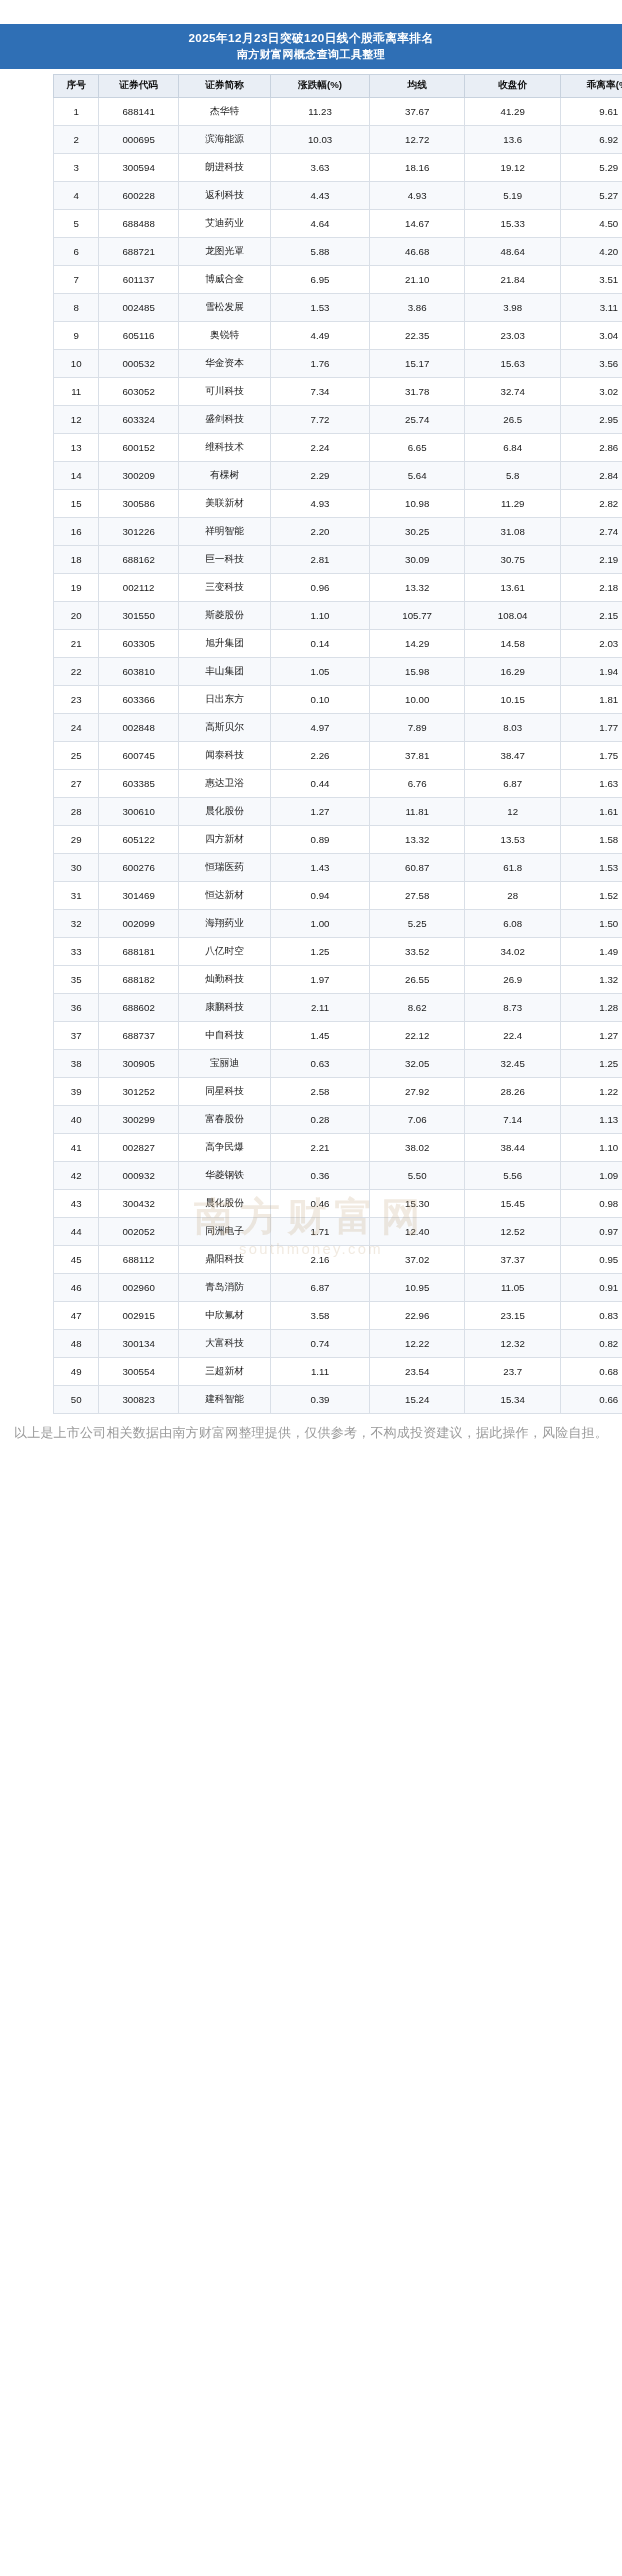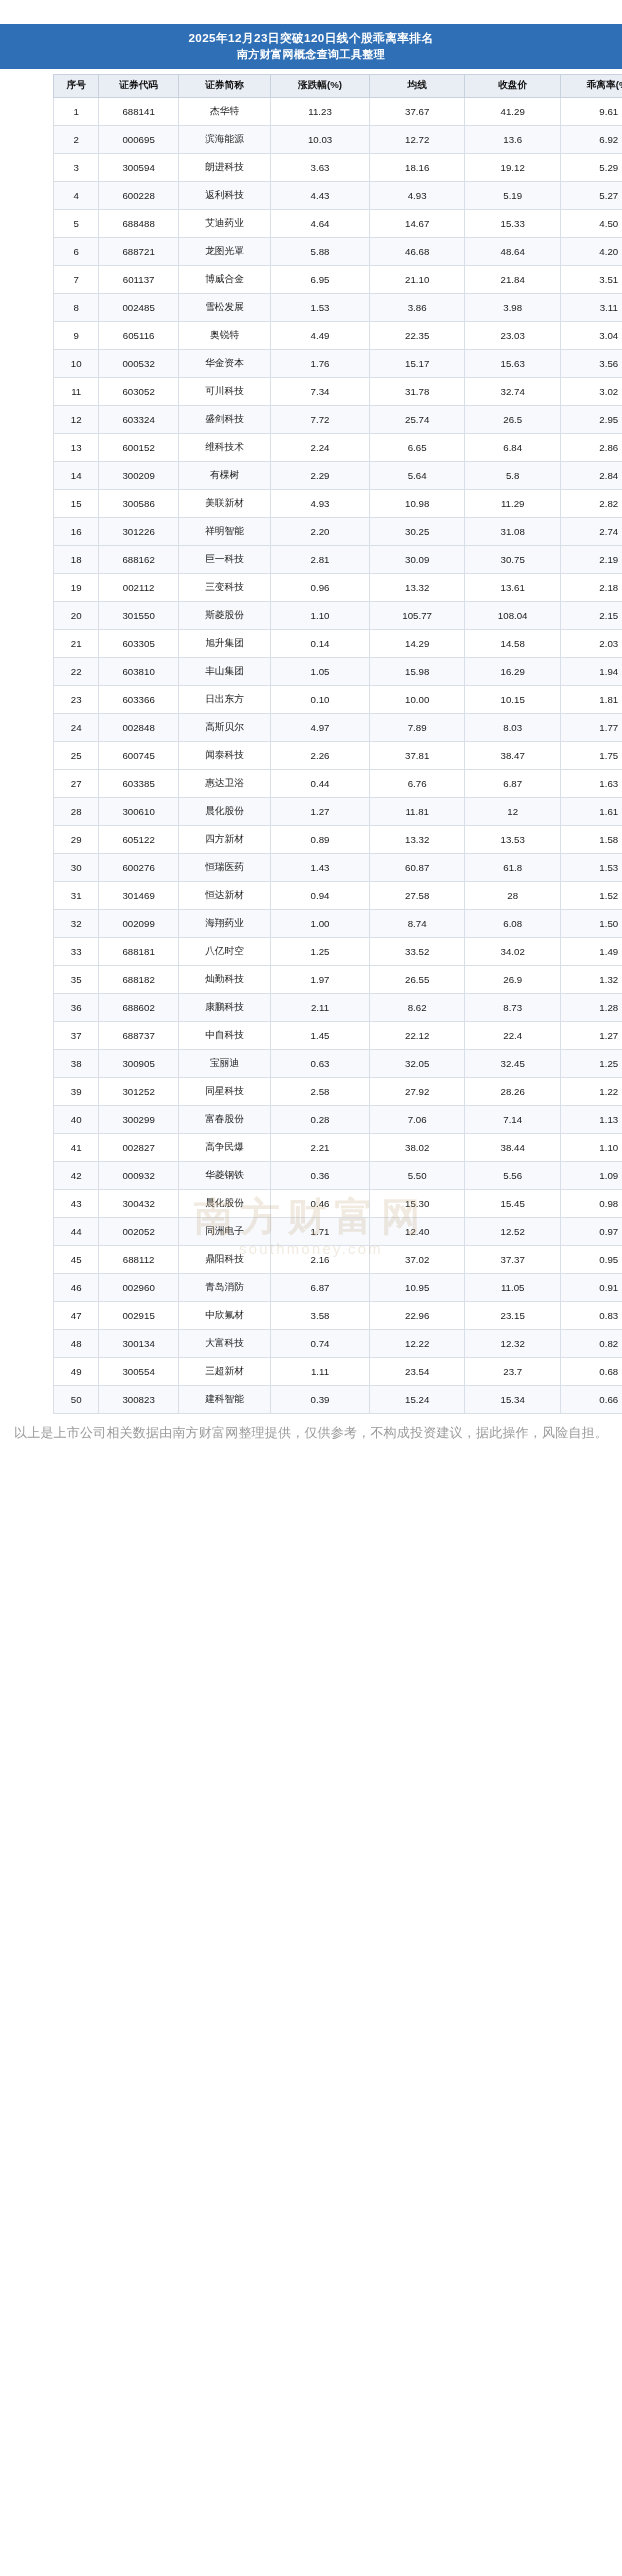--- a/index.html
+++ b/index.html
@@ -411,21 +411,21 @@
             <td>0.94</td>
             <td>27.58</td>
             <td>28</td>
             <td>1.52</td>
           </tr>
           <tr class="row-even">
             <td>32</td>
             <td>002099</td>
             <td class="col-name">海翔药业</td>
             <td>1.00</td>
-            <td>8.74</td>
+            <td>5.25</td>
             <td>6.08</td>
             <td>1.50</td>
           </tr>
           <tr class="row-odd">
             <td>33</td>
             <td>688181</td>
             <td class="col-name">八亿时空</td>
             <td>1.25</td>
             <td>33.52</td>
             <td>34.02</td>

